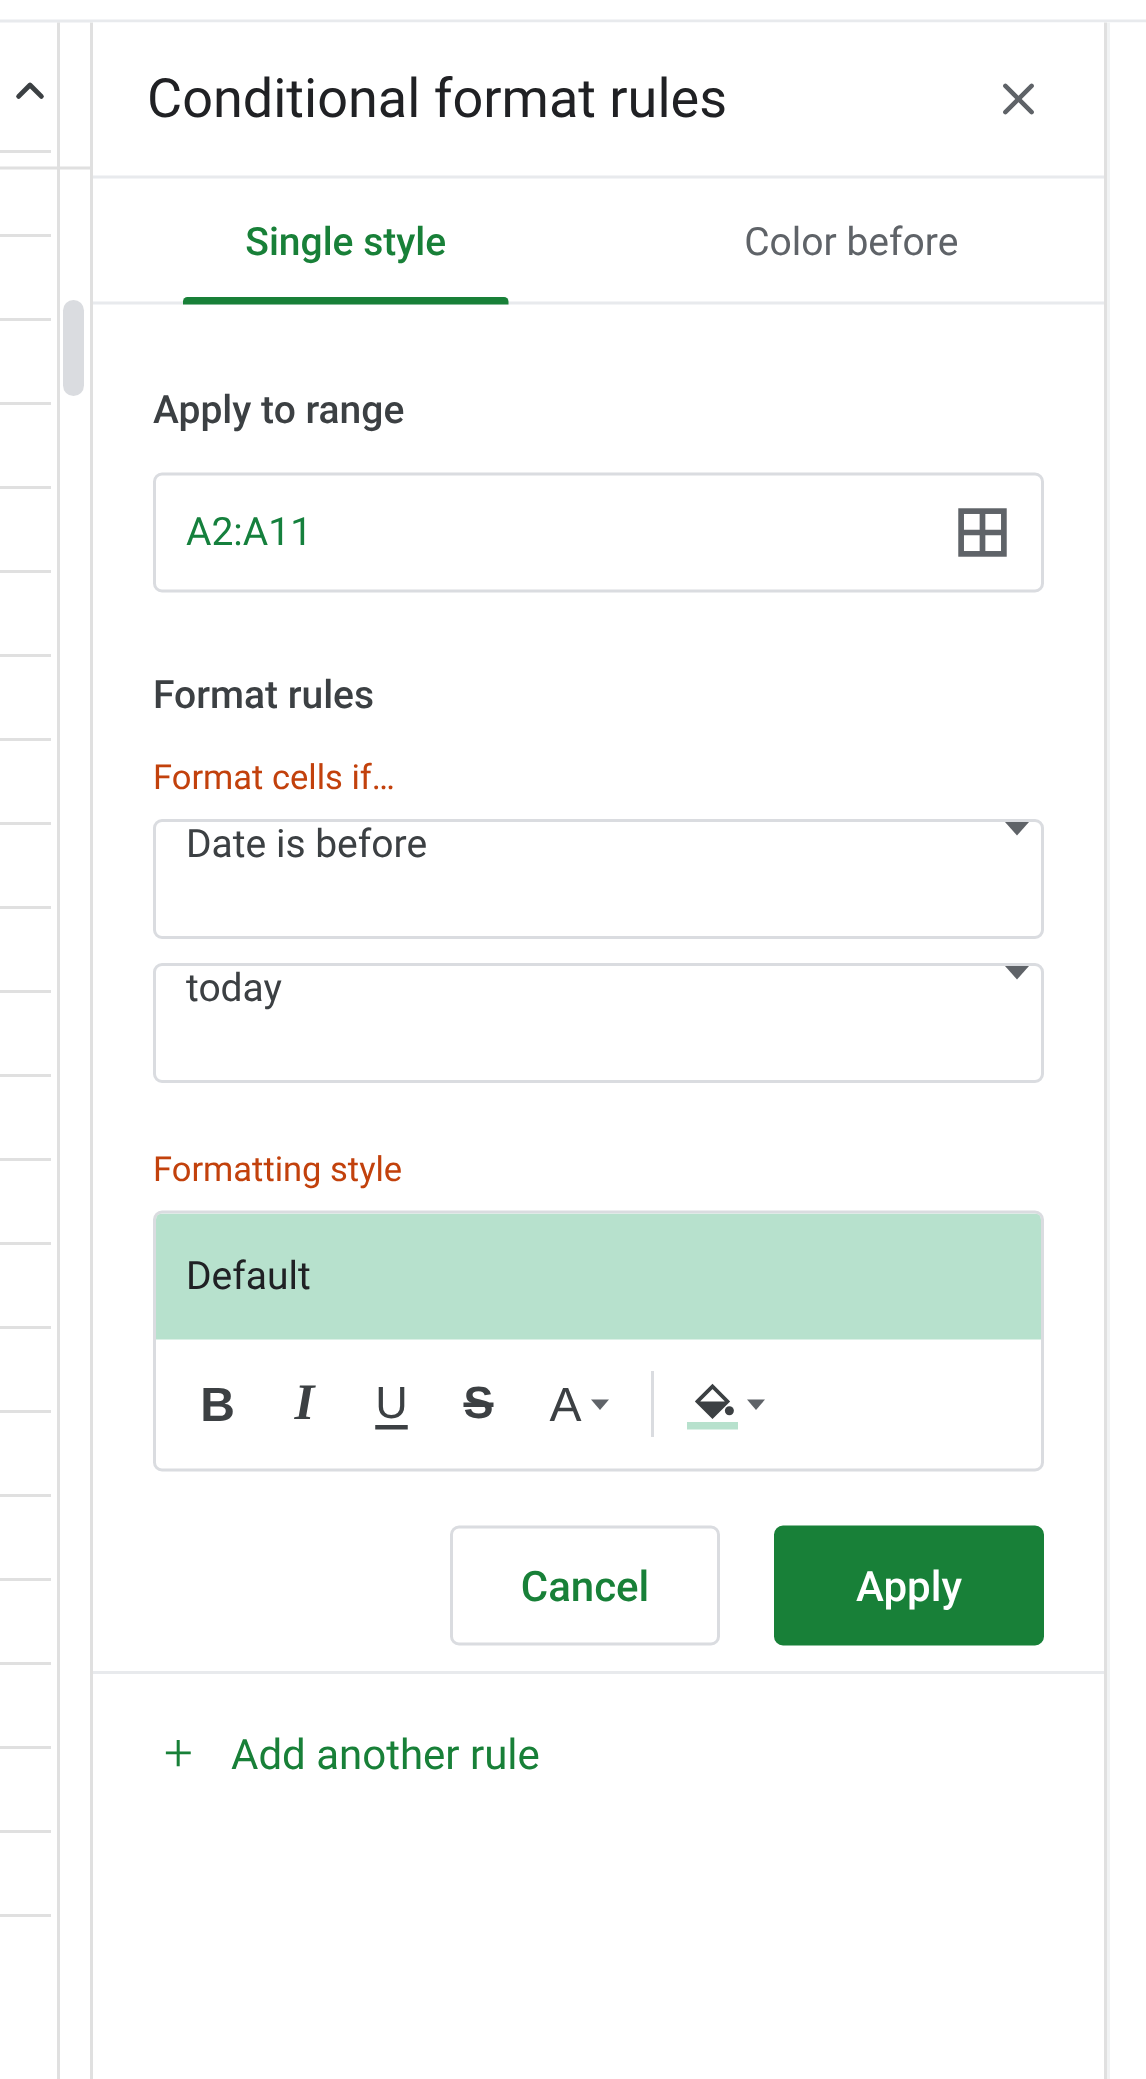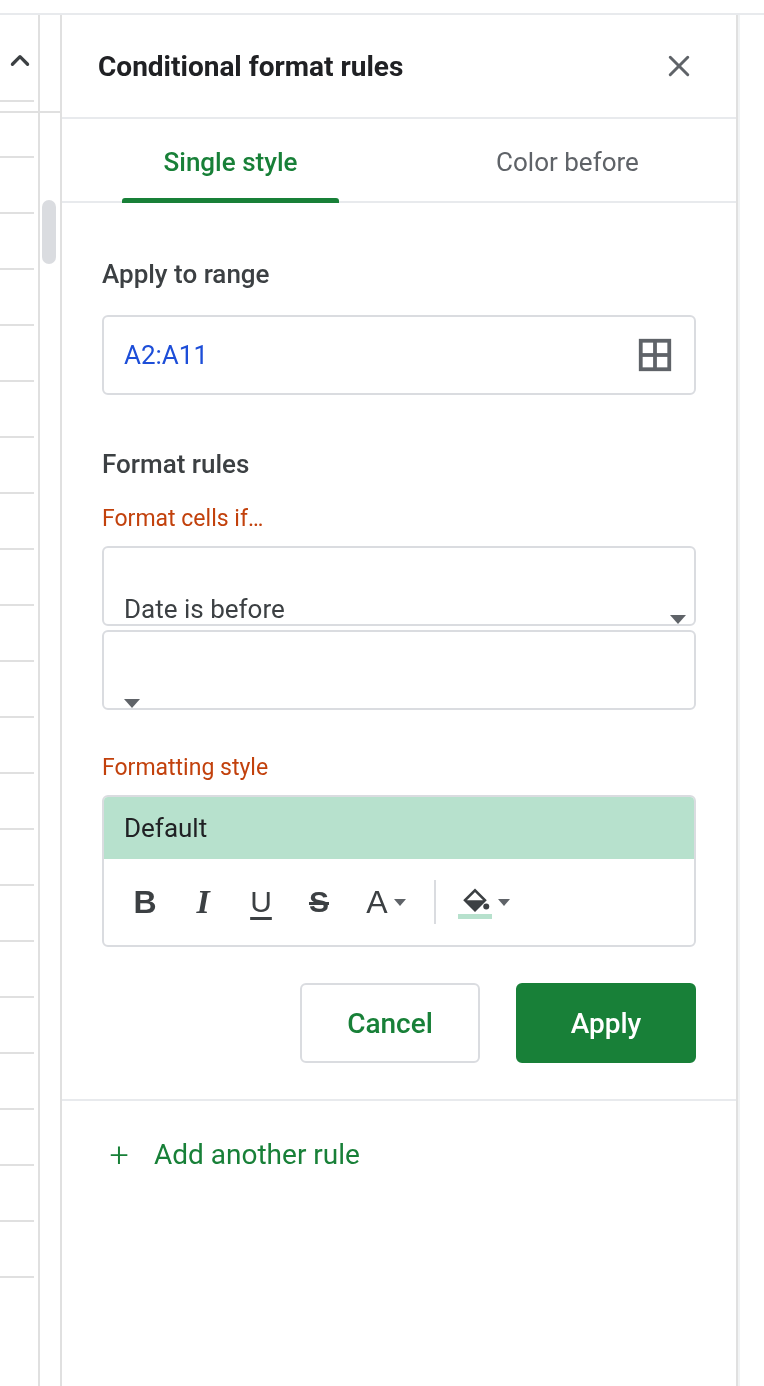--- a/index.html
+++ b/index.html
@@ -55,23 +55,23 @@
     flex-direction: column;
   }
   .panel-header {
     display: flex;
     align-items: center;
     justify-content: space-between;
     padding: 30px 36px 30px 36px;
     border-bottom: 2px solid #e8eaed;
   }
   .panel-title {
-    font-size: 28px;
+    font-size: 36px;
     color: #202124;
-    font-weight: 700;
+    font-weight: 400;
   }
   .close-btn {
     width: 42px; height: 42px;
     display: flex; align-items:center; justify-content:center;
     cursor: pointer;
     color:#5f6368;
   }
   .close-btn svg { width:30px; height:30px; }
   .tabs {
     display: flex;
@@ -116,54 +116,54 @@
     display: flex;
     align-items: center;
     border: 2px solid #dadce0;
     border-radius: 6px;
     height: 80px;
     padding: 0 20px 0 20px;
   }
   .range-input .val {
     flex: 1;
     font-size: 26px;
-    color: #1d4ed8;
+    color: #15803d;
   }
   .grid-icon svg { width:38px; height:38px; display:block; }
   .sub-label {
     font-size: 23px;
     color: #c2410c;
     margin-top: 44px;
     margin-bottom: 14px;
   }
   .select {
     display: flex;
-    align-items: flex-end;
+    align-items: flex-start;
     border: 2px solid #dadce0;
     border-radius: 6px;
     height: 80px;
     padding: 0 8px 0 20px;
-    margin-bottom: 4px;
+    margin-bottom: 16px;
     cursor: pointer;
   }
   .select + .select { margin-top: 2px; }
   .select .val {
     flex: 1;
     font-size: 26px;
     color: #3c4043;
   }
   .caret { width:0;height:0;border-left:8px solid transparent;border-right:8px solid transparent;border-top:9px solid #5f6368; }
   .style-block {
     border: 2px solid #dadce0;
     border-radius: 6px;
     overflow: hidden;
   }
   .style-preview {
     background: #b7e1cd;
-    height: 62px;
+    height: 84px;
     display: flex;
     align-items: center;
     padding: 0 20px;
     font-size: 26px;
     color: #202124;
   }
   .style-toolbar {
     display:flex;
     align-items:center;
     height: 86px;
@@ -185,21 +185,21 @@
   .italic-g { font-style: italic; font-weight:700; font-family: "Times New Roman", serif; font-size:34px; }
   .under-g { text-decoration: underline; font-weight:500; font-size:30px; text-underline-offset: 5px; text-decoration-thickness: 3px; font-family: Arial, sans-serif;}
   .strike-g { text-decoration: line-through; font-weight:600; font-size:30px; text-decoration-thickness: 3px; font-family: Arial, sans-serif;}
   .text-color-g { font-size:32px; font-weight:400; font-family: Arial, sans-serif;}
   .fill-wrap { display:flex; flex-direction:column; align-items:center; }
   .fill-underline { width:34px; height:5px; background:#b7e1cd; margin-top:2px; }
   .action-row {
     display:flex;
     justify-content:flex-end;
     gap: 36px;
-    padding: 36px 40px 36px 40px;
+    padding: 36px 40px 17px 40px;
   }
   .btn {
     height: 80px;
     padding: 0 40px;
     border-radius: 6px;
     font-size: 28px;
     display:flex;align-items:center;justify-content:center;
     cursor:pointer;
     min-width: 180px;
   }
@@ -305,20 +305,21 @@
       </div>
 
       <div class="sec-title" style="margin-top:54px">Format rules</div>
 
       <div class="sub-label" style="margin-top:24px">Format cells if…</div>
       <div class="select">
         <div class="val">Date is before</div>
         <div class="caret"></div>
       </div>
       <div class="select">
+        <div class="val">today</div>
         <div class="caret"></div>
       </div>
 
       <div class="sub-label">Formatting style</div>
       <div class="style-block">
         <div class="style-preview">Default</div>
         <div class="style-toolbar">
           <div class="tbtn">
               <span class="bold-g">B</span>
             </div>

